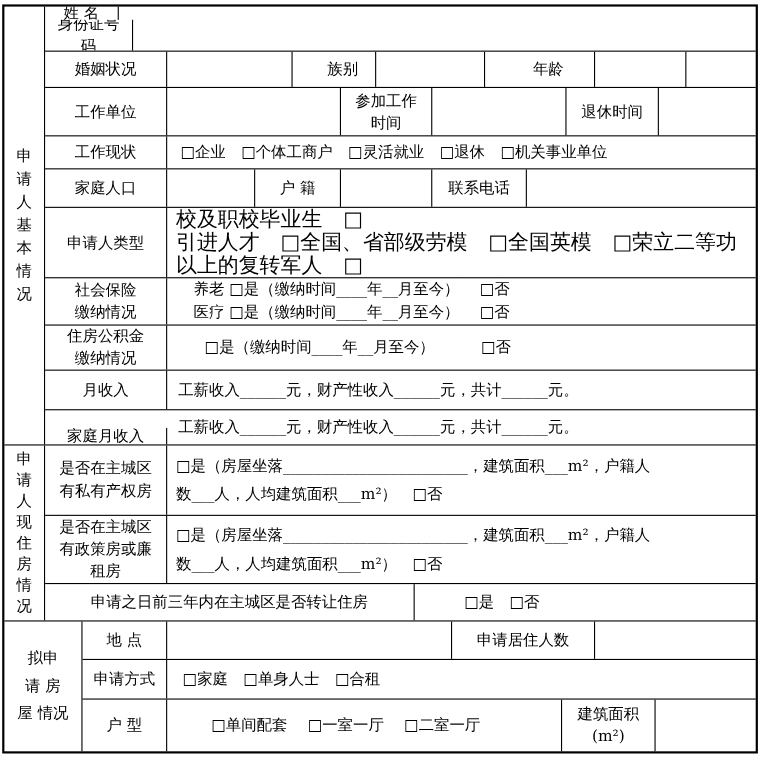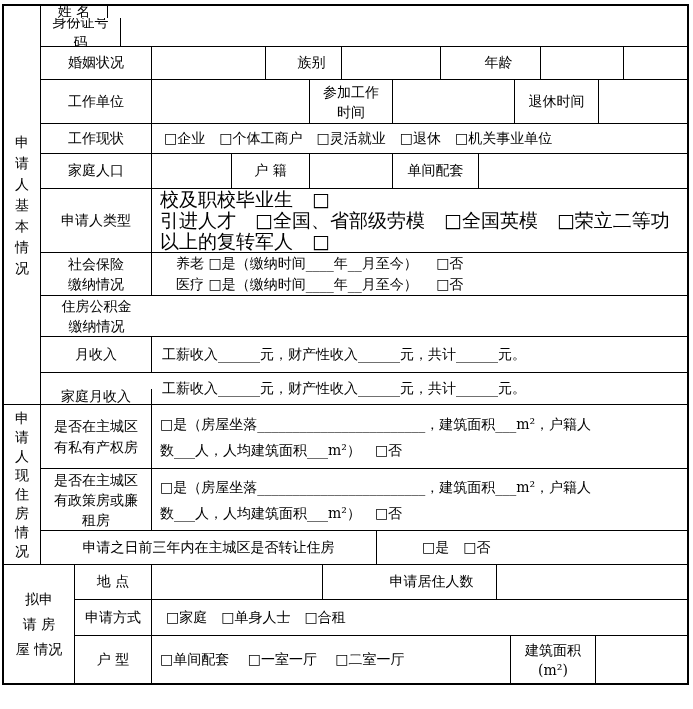--- a/index.html
+++ b/index.html
@@ -74,41 +74,42 @@
         <div class="row" style="height:30px;">
           <div class="c" style="width:111px;">工作现状</div>
           <div class="c fill left" style="padding-left:12px;">□企业　□个体工商户　□灵活就业　□退休　□机关事业单位</div>
         </div>
 
         <div class="row" style="height:35px;">
           <div class="c" style="width:111px;">家庭人口</div>
           <div class="c" style="width:80px;"></div>
           <div class="c" style="width:78px;">户 籍</div>
           <div class="c" style="width:83px;"></div>
-          <div class="c" style="width:86px;">单间配套</div>
+          <div class="c" style="width:86px;">联系电话</div>
           <div class="c fill"></div>
         </div>
 
         <div class="row" style="height:64px;">
           <div class="c" style="width:111px;">申请人类型</div>
           <div class="c fill left small lh21" style="padding-left:8px;">□主城区户籍城镇居民（含已转户的农村居民）　□大中专院校及职校毕业生　□
 引进人才　□全国、省部级劳模　□全国英模　□荣立二等功以上的复转军人　□
 其他进城务工人员　□其他外地来主城县工作人员</div>
         </div>
 
         <div class="row" style="height:43px;">
           <div class="c lh20" style="width:111px;">社会保险
 缴纳情况</div>
           <div class="c fill left lh21" style="padding-left:24px;">养老 □是（缴纳时间____年__月至今）　 □否
 医疗 □是（缴纳时间____年__月至今）　 □否</div>
         </div>
 
         <div class="row" style="height:41px;">
           <div class="c lh20" style="width:111px;">住房公积金
 缴纳情况</div>
+          <div class="c fill left" style="padding-left:34px;">□是（缴纳时间____年__月至今）　　　□否</div>
         </div>
 
         <div class="row" style="height:36px;">
           <div class="c" style="width:111px;">月收入</div>
           <div class="c fill left" style="padding-left:10px;">工薪收入______元，财产性收入______元，共计______元。</div>
         </div>
 
         <div class="row" style="height:31px;">
           <div class="c" style="width:111px;margin-top:16px;">家庭月收入</div>
           <div class="c fill left" style="padding-left:10px;">工薪收入______元，财产性收入______元，共计______元。</div>
@@ -150,35 +151,35 @@
 
       </div>
     </div>
 
     <div class="section" style="min-height:118px;">
       <div class="sb wide">拟申
 请 房
 屋 情况</div>
       <div class="rows">
 
-        <div class="row" style="height:35px;gap:44px;">
+        <div class="row" style="height:35px;">
           <div class="c" style="width:77px;">地 点</div>
           <div class="c fill"></div>
           <div class="c" style="width:130px;">申请居住人数</div>
           <div class="c" style="width:146px;"></div>
         </div>
 
         <div class="row" style="height:36px;">
           <div class="c" style="width:77px;">申请方式</div>
           <div class="c fill left" style="padding-left:14px;text-align:right;">□家庭　□单身人士　□合租</div>
         </div>
 
         <div class="row" style="height:47px;">
           <div class="c" style="width:77px;">户 型</div>
-          <div class="c fill left" style="padding-left:8px;">□单间配套　 □一室一厅　 □二室一厅</div>
+          <div class="c fill left" style="padding-left:8px;margin-left:32px;">□单间配套　 □一室一厅　 □二室一厅</div>
           <div class="c lh20" style="width:85px;">建筑面积
 (m²)</div>
           <div class="c" style="width:91px;"></div>
         </div>
 
       </div>
     </div>
 
   </div>
 </div>

